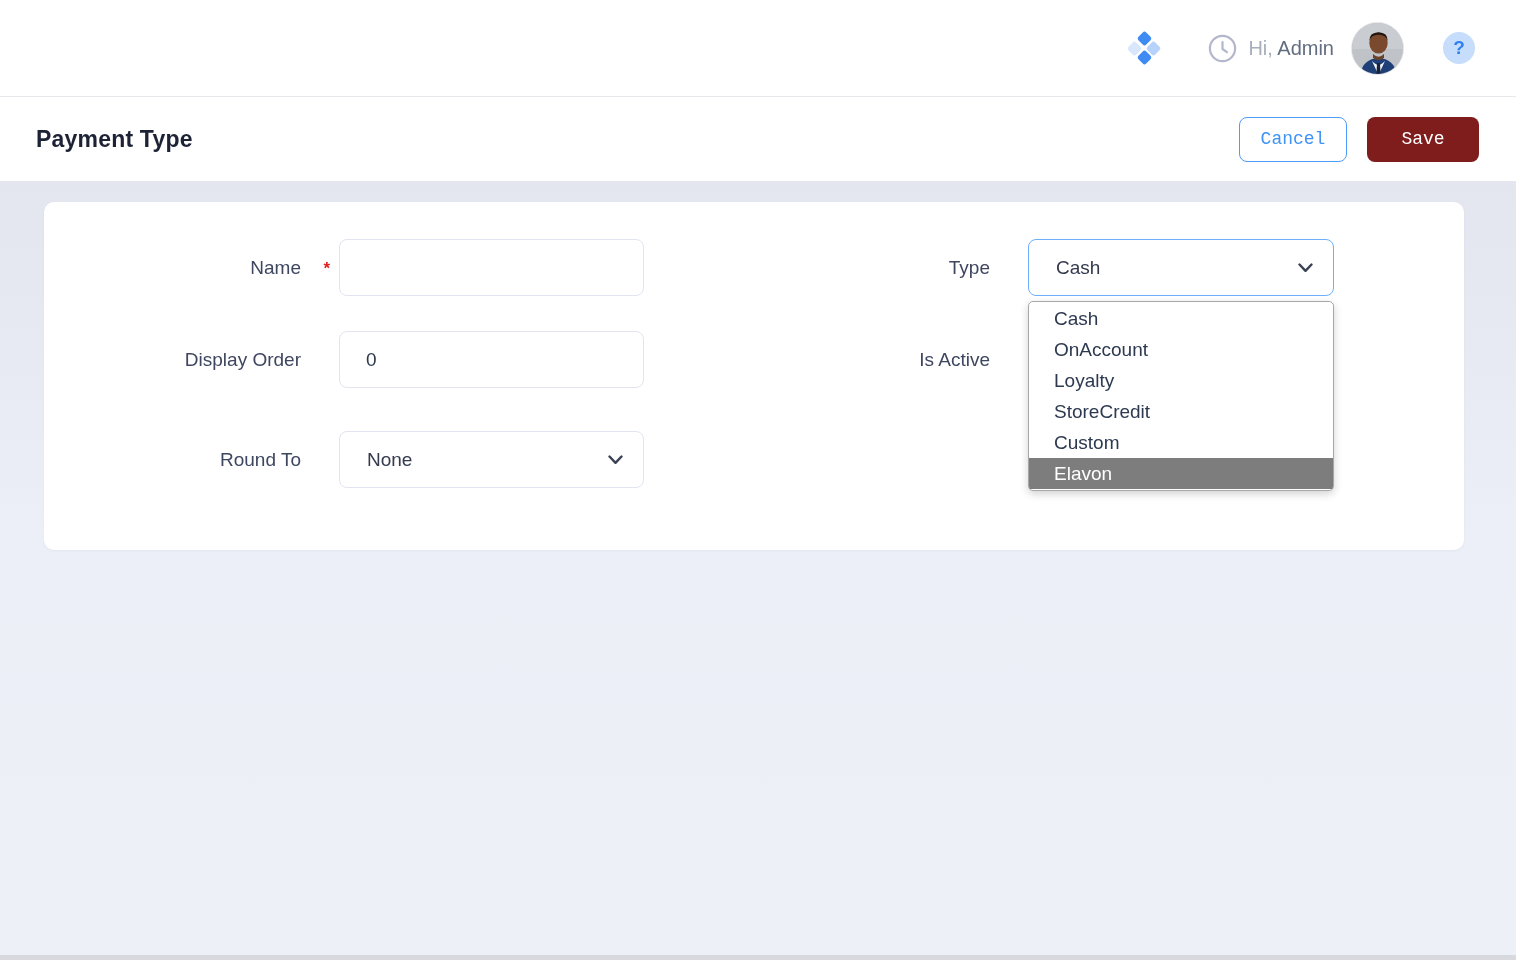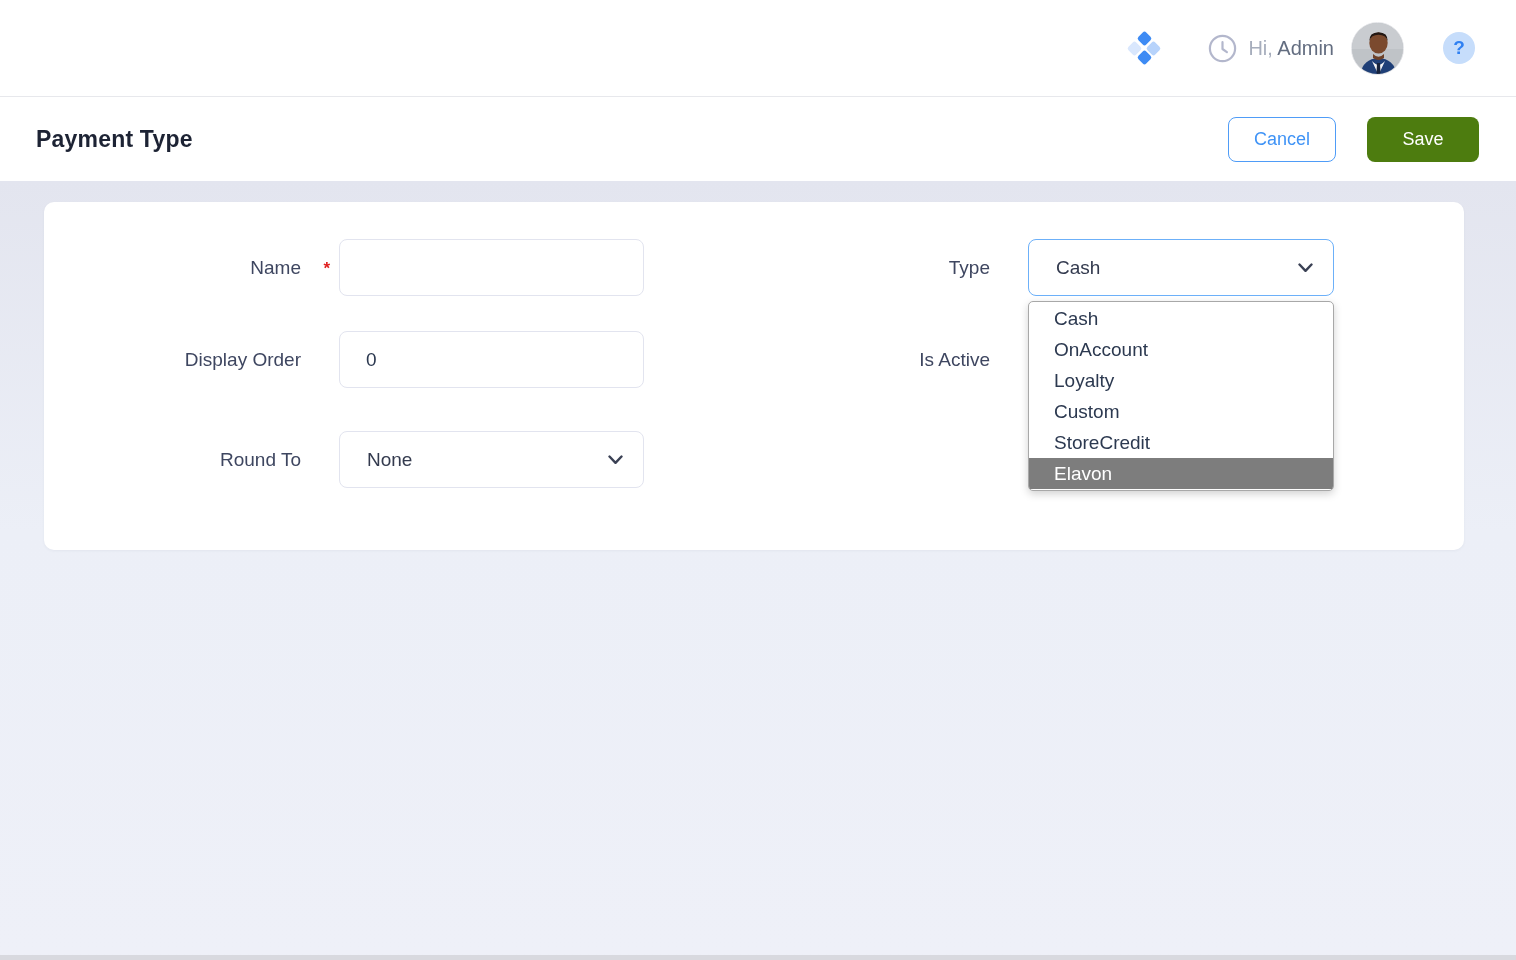--- a/index.html
+++ b/index.html
@@ -52,29 +52,29 @@
   
   .titlebar {
     height:84px;
     background:#fff;
     display:flex;
     align-items:center;
     padding:0 37px 0 36px;
   }
   .page-title { font-size:23px; font-weight:bold; color:#1d2334; letter-spacing:.2px; }
   .titlebar-actions { margin-left:auto; display:flex; gap:20px; }
-  .btn { font-family:Liberation Sans, sans-serif; font-size:18px; border-radius:8px; cursor:pointer;margin-left:11px; }
+  .btn { font-family:Liberation Mono, monospace; font-size:18px; border-radius:8px; cursor:pointer; }
   .btn-cancel {
     width:108px; height:45px;
     background:#fff; color:#3f93f6;
     border:1px solid #4f9cf7;
   }
   .btn-save {
     width:112px; height:45px;
-    background:#4d7c0f; color:#fff; border:none;
+    background:#7f1d1d; color:#fff; border:none;
   }
 
   
   .content {
     position:absolute; left:0; right:0; top:181px; bottom:0;
     background:linear-gradient(180deg,#e3e5ef 0%, #ecEFF7 45%, #eef0f8 100%);
   }
   .card {
     position:absolute; left:44px; top:21px;
     width:1420px; height:348px;
@@ -198,22 +198,22 @@
           <span style="display:flex;">
             <svg width="15" height="10" viewBox="0 0 15 10">
                 <path d="M1.5 1.5 L7.5 7.8 L13.5 1.5" fill="none" stroke="#3a4154" stroke-width="2.4" stroke-linecap="round" stroke-linejoin="round"></path>
               </svg>
           </span>
         </div>
         <div class="dropdown-list">
             <div class="dd-item">Cash</div>
             <div class="dd-item">OnAccount</div>
             <div class="dd-item">Loyalty</div>
+            <div class="dd-item">StoreCredit</div>
             <div class="dd-item">Custom</div>
-            <div class="dd-item">StoreCredit</div>
             <div class="dd-item highlighted">Elavon</div>
           </div>
       </div>
     </div>
 
     <div class="form-row row-2">
       <div class="cell-label-1">
         <span class="field-label">Display Order</span>
       </div>
       <div class="cell-field-1">

